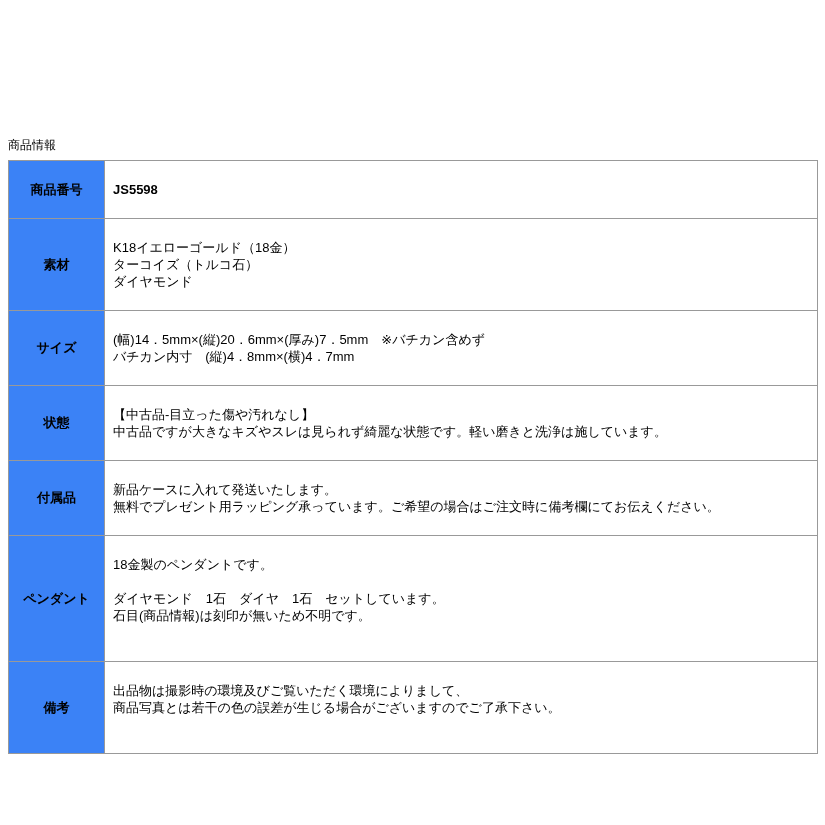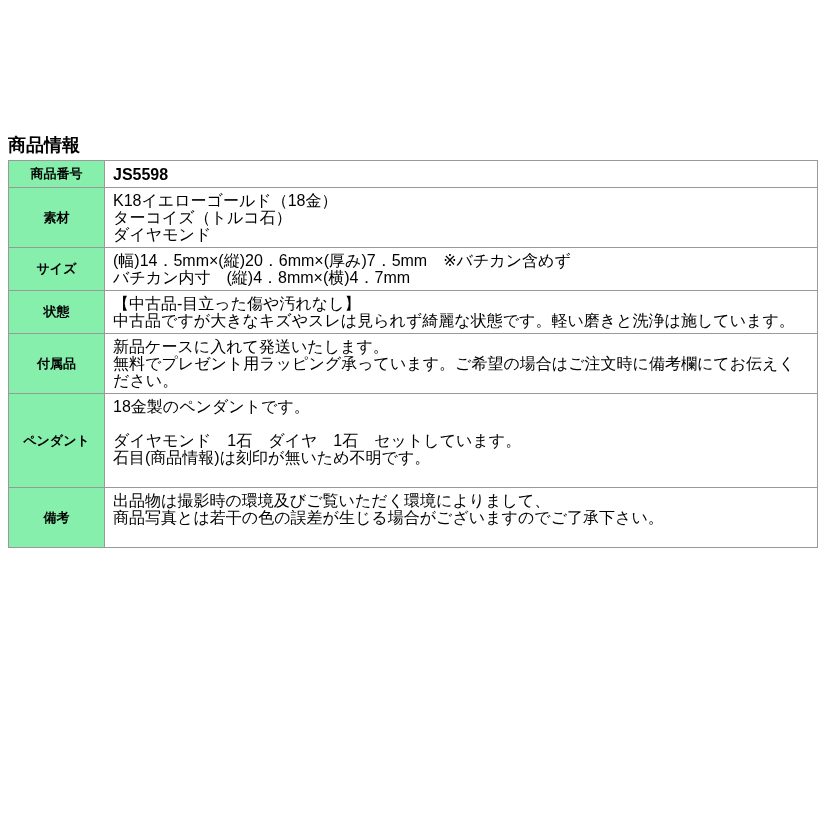--- a/index.html
+++ b/index.html
@@ -9,47 +9,47 @@
     height: 825px;
     background: #ffffff;
     color: #000000;
     font-family: "Liberation Sans", "DejaVu Sans", sans-serif;
     overflow: hidden;
   }
   .page {
     padding: 137px 7px 0 8px;
   }
   .title {
-    font-size: 18px;
+    font-size: 12px;
     line-height: 16px;
-    font-weight: bold;
+    font-weight: normal;
     margin: 0 0 7px 0;
   }
   table.info-table {
     width: 810px;
     border-collapse: collapse;
     table-layout: fixed;
   }
   table.info-table th.label-cell {
     width: 96px;
-    background: #86efac;
+    background: #3b82f6;
     border: 1px solid #999999;
     font-size: 13px;
     font-weight: bold;
     text-align: center;
     vertical-align: middle;
     padding: 4px 2px;
   }
   table.info-table td.value-cell {
     border: 1px solid #999999;
-    font-size: 16px;
+    font-size: 13px;
     font-weight: normal;
     text-align: left;
     vertical-align: middle;
-    padding: 4px 8px;
+    padding: 20px 8px;
   }
   .value-line {
     line-height: 17px;
     white-space: normal;
   }
   .value-line.bold { font-weight: bold; }
 </style>
 </head>
 <body>
 

